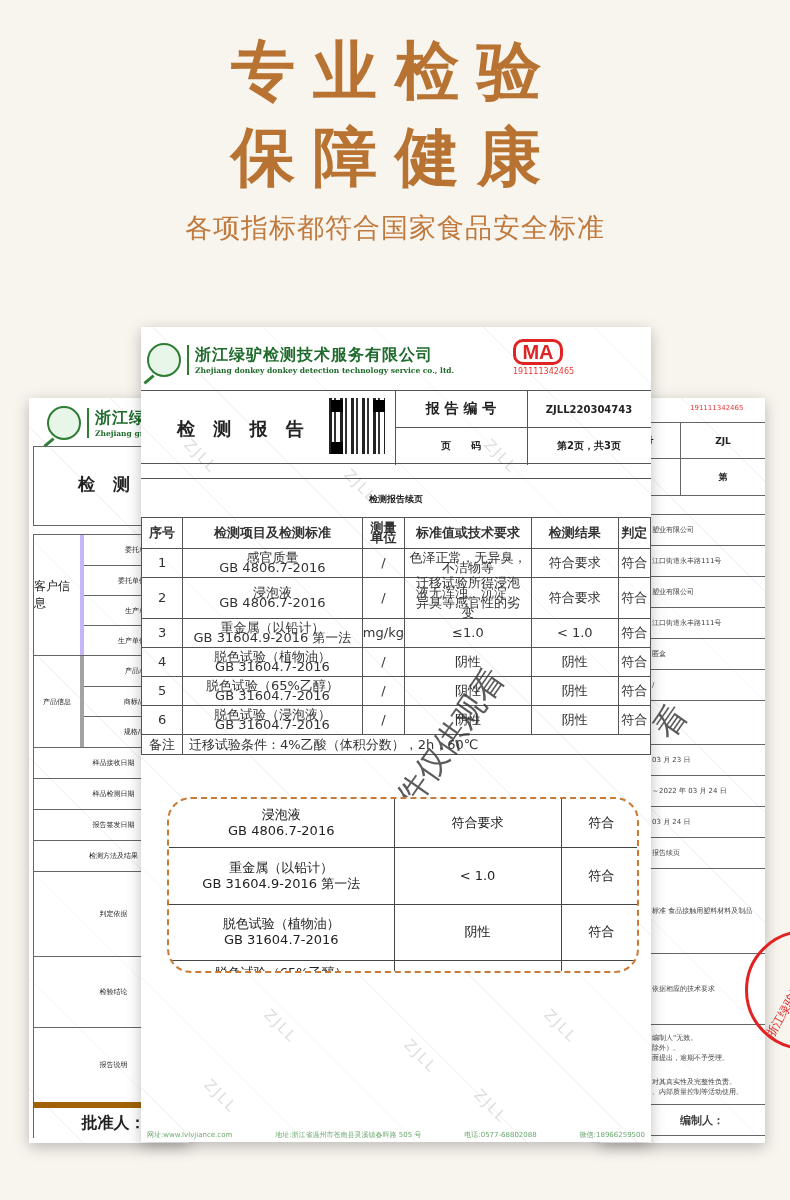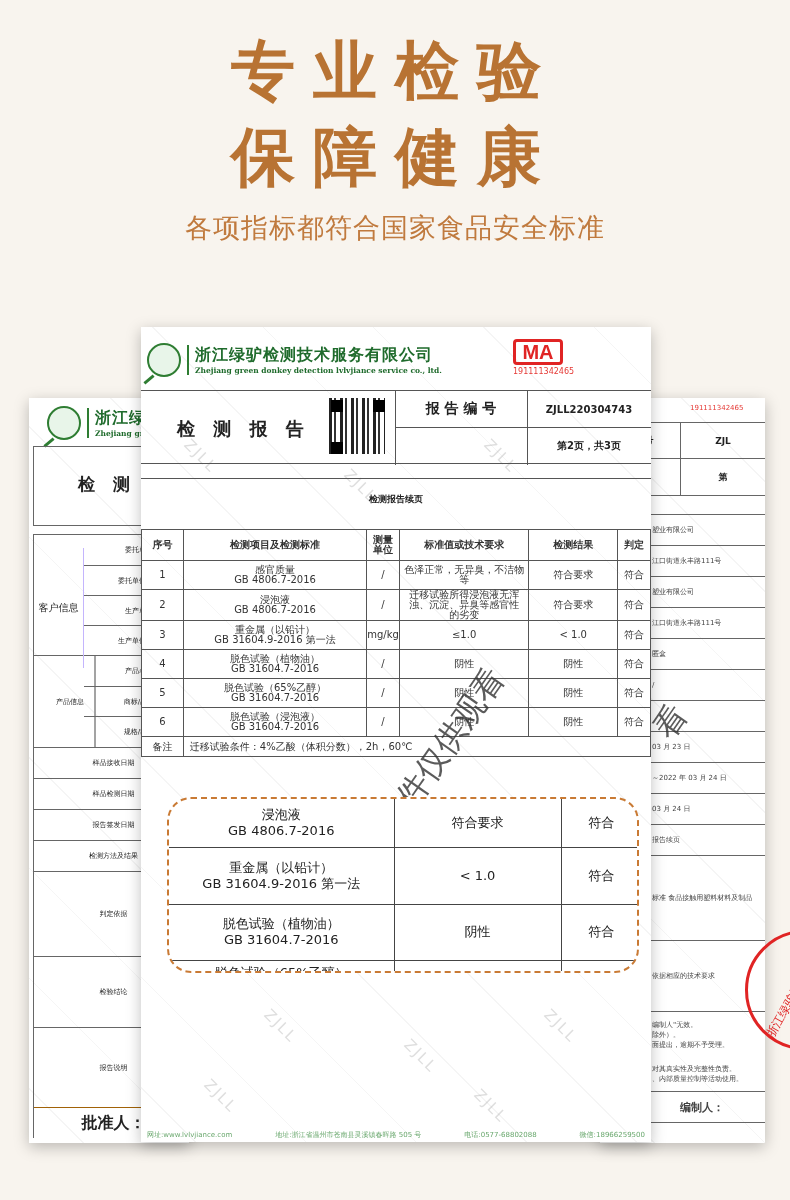--- a/index.html
+++ b/index.html
@@ -53,21 +53,21 @@
     background: #2e7d32; transform: rotate(-40deg);
   }
   .logo-bar { width: 2px; height: 30px; background: #2e7d32; margin: 0 6px; }
   .logo-cn { color: #1f6b2c; font-family: "DejaVu Serif", serif; font-weight: bold; font-size: 16px; letter-spacing: 1px; }
   .logo-en { color: #1f6b2c; font-family: "DejaVu Serif", serif; font-size: 7.5px; font-weight: bold; }
 
   .cma {
     position: absolute; left: 372px; top: 12px; text-align: center;
   }
   .cma-box {
-    width: 50px; height: 26px; border: 3px solid #e02424; border-radius: 4px;
+    width: 50px; height: 26px; border: 3px solid #e02424; border-radius: 10px;
     color: #e02424; font-weight: bold; font-size: 20px; line-height: 20px; text-align: center;
     font-family: "Liberation Sans", sans-serif;
   }
   .cma-num { color: #e53935; font-size: 8px; margin-top: 2px; }
 
   table.grid { border-collapse: collapse; position: absolute; }
   table.grid td { border: 1px solid #555; text-align: center; vertical-align: middle; }
   .title-cell { font-size: 18px; letter-spacing: 6px; font-weight: bold; text-align: center; }
   .qr {
     width: 58px; height: 58px; margin: 0 auto;
@@ -76,21 +76,21 @@
       linear-gradient(#000 0 0) 44px 2px/12px 12px no-repeat,
       linear-gradient(#000 0 0) 2px 44px/12px 12px no-repeat,
       repeating-linear-gradient(90deg, #222 0 3px, #fff 3px 5px, #333 5px 7px, #fff 7px 11px),
       repeating-linear-gradient(0deg, rgba(255,255,255,0.7) 0 2px, rgba(0,0,0,0) 2px 5px);
     background-blend-mode: normal;
     border: 1px solid #fff;
   }
 
   .sec-title { position: absolute; left: 0; width: 510px; text-align: center; font-size: 9px; font-weight: bold; }
 
-  .detail-table { font-size: 10px; color: #333; margin-top: 12px; }
+  .detail-table { font-size: 13px; color: #333; }
   .detail-table td { border: 1px solid #777; line-height: 10px; }
   .detail-table .hdr td { font-weight: bold; }
 
   .zoom-box {
     position: absolute; left: 167px; top: 797px; width: 472px; height: 176px;
     border: 2px dashed #c97a34; border-radius: 24px; background: #fff; z-index: 10; overflow: hidden;
   }
   .zoom-table { position: absolute; left: 0; top: 0; border-collapse: collapse; }
   .zoom-table td { border: 1px solid #444; text-align: center; font-size: 13px; color: #222; line-height: 16px; }
 
@@ -130,40 +130,40 @@
     <div>
       <div class="logo-cn">浙江绿</div>
       <div class="logo-en">Zhejiang gre</div>
     </div>
   </div>
   <div style="position:absolute; left:4px; top:48px; width:160px; height:80px; border:1px solid #666;">
     <div class="title-cell" style="position:absolute; left:44px; top:26px; font-size:17px;">检 测 抈</div>
   </div>
 
   <div style="position:absolute; left:4px; top:136px; width:160px; height:122px; border:1px solid #666;">
-    <div style="position:absolute; left:0; top:13px; width:50px; height:120px; border-right:1px solid #c4b5fd; font-size:10px; display:flex; align-items:center; justify-content:center;">客户信息</div>
+    <div style="position:absolute; left:0; top:0; width:50px; height:120px; border-right:4px solid #c4b5fd; font-size:12px; display:flex; align-items:center; justify-content:center;">客户信息</div>
     <div style="position:absolute; left:50px; top:0; width:110px; height:30px; font-size:7px; display:flex; align-items:center; justify-content:center;">委托单位</div>
     <div style="position:absolute; left:50px; top:30px; width:110px; height:30px; border-top:1px solid #666; font-size:7px; display:flex; align-items:center; justify-content:center;">委托单位地址</div>
     <div style="position:absolute; left:50px; top:60px; width:110px; height:30px; border-top:1px solid #666; font-size:7px; display:flex; align-items:center; justify-content:center;">生产单位</div>
     <div style="position:absolute; left:50px; top:90px; width:110px; height:30px; border-top:1px solid #666; font-size:7px; display:flex; align-items:center; justify-content:center;">生产单位地址</div>
   </div>
   <div style="position:absolute; left:4px; top:258px; width:160px; height:92px; border:1px solid #666; border-top:none;">
-    <div style="position:absolute; left:12px; top:0; width:50px; height:91px; border-right:2px solid #a3a3a3; font-size:7px; display:flex; align-items:center; justify-content:center;">产品信息</div>
+    <div style="position:absolute; left:0; top:0; width:50px; height:91px; border-right:4px solid #a3a3a3; font-size:7px; display:flex; align-items:center; justify-content:center;">产品信息</div>
     <div style="position:absolute; left:50px; top:0; width:110px; height:30px; font-size:7px; display:flex; align-items:center; justify-content:center;">产品名称</div>
     <div style="position:absolute; left:50px; top:30px; width:110px; height:30px; border-top:1px solid #666; font-size:7px; display:flex; align-items:center; justify-content:center;">商标/品牌</div>
     <div style="position:absolute; left:50px; top:60px; width:110px; height:31px; border-top:1px solid #666; font-size:7px; display:flex; align-items:center; justify-content:center;">规格/款号</div>
   </div>
   <div style="position:absolute; left:4px; top:350px; width:160px; border-left:1px solid #666;">
     <div style="height:31px; border-bottom:1px solid #666; font-size:7px; display:flex; align-items:center; justify-content:center;">样品接收日期</div>
     <div style="height:31px; border-bottom:1px solid #666; font-size:7px; display:flex; align-items:center; justify-content:center;">样品检测日期</div>
     <div style="height:31px; border-bottom:1px solid #666; font-size:7px; display:flex; align-items:center; justify-content:center;">报告签发日期</div>
     <div style="height:31px; border-bottom:1px solid #666; font-size:7px; display:flex; align-items:center; justify-content:center;">检测方法及结果</div>
     <div style="height:85px; border-bottom:1px solid #666; font-size:7px; display:flex; align-items:center; justify-content:center;">判定依据</div>
     <div style="height:71px; border-bottom:1px solid #666; font-size:7px; display:flex; align-items:center; justify-content:center;">检验结论</div>
-    <div style="height:80px; border-bottom:1px solid #a16207; font-size:7px; display:flex; align-items:center; justify-content:center;">报告说明</div>
+    <div style="height:80px; border-bottom:6px solid #a16207; font-size:7px; display:flex; align-items:center; justify-content:center;">报告说明</div>
     <div style="height:30px; font-size:16px; font-weight:bold; display:flex; align-items:center; justify-content:center;">批准人：</div>
   </div>
 </div>
 
 <div class="doc doc-right">
   <div class="watermark-bg"></div>
   <div style="position:absolute; left:90px; top:6px; color:#e53935; font-size:7px;">191111342465</div>
   <div style="position:absolute; left:0; top:24px; width:165px; height:74px; border-top:1px solid #666; border-bottom:1px solid #666;">
     <div style="position:absolute; left:0; top:0; width:80px; height:36px; border-bottom:1px solid #666; font-size:9px; font-weight:bold; display:flex; align-items:center; justify-content:center;">告编号</div>
     <div style="position:absolute; left:80px; top:0; width:85px; height:36px; border-left:1px solid #666; border-bottom:1px solid #666; font-size:9px; font-weight:bold; display:flex; align-items:center; justify-content:center;">ZJL</div>
@@ -171,21 +171,21 @@
     <div style="position:absolute; left:80px; top:36px; width:85px; height:36px; border-left:1px solid #666; font-size:9px; font-weight:bold; display:flex; align-items:center; justify-content:center;">第</div>
   </div>
   <div style="position:absolute; left:0; top:116px; width:165px; font-size:7px; color:#444;">
     <div style="height:31px; border-top:1px solid #666; padding-left:52px; display:flex; align-items:center;">塑业有限公司</div>
     <div style="height:31px; border-top:1px solid #666; padding-left:52px; display:flex; align-items:center;">江口街道永丰路111号</div>
     <div style="height:31px; border-top:1px solid #666; padding-left:52px; display:flex; align-items:center;">塑业有限公司</div>
     <div style="height:31px; border-top:1px solid #666; padding-left:52px; display:flex; align-items:center;">江口街道永丰路111号</div>
     <div style="height:31px; border-top:1px solid #666; padding-left:52px; display:flex; align-items:center;">匿盒</div>
     <div style="height:31px; border-top:1px solid #666; padding-left:52px; display:flex; align-items:center;">/</div>
     <div style="height:31px; border-top:1px solid #666; padding-left:52px; display:flex; align-items:center;"></div>
-    <div style="height:31px; border-top:1px solid #666; padding-left:52px; display:flex; align-items:center;">03 月 23 日</div>
+    <div style="height:31px; border-top:1px solid #666; padding-left:52px; display:flex; align-items:center;margin-top:13px;">03 月 23 日</div>
     <div style="height:31px; border-top:1px solid #666; padding-left:52px; display:flex; align-items:center;">～2022 年 03 月 24 日</div>
     <div style="height:31px; border-top:1px solid #666; padding-left:52px; display:flex; align-items:center;">03 月 24 日</div>
     <div style="height:31px; border-top:1px solid #666; padding-left:52px; display:flex; align-items:center;">报告续页</div>
     <div style="height:85px; border-top:1px solid #666; padding-left:52px; display:flex; align-items:center;">标准 食品接触用塑料材料及制品</div>
     <div style="height:71px; border-top:1px solid #666; padding-left:52px; display:flex; align-items:center;">依据相应的技术要求</div>
     <div style="height:80px; border-top:1px solid #666; padding-left:52px; padding-top:8px; line-height:10px;">
       <div>编制人"无效。</div>
       <div>除外）。</div>
       <div>面提出，逾期不予受理。</div>
       <div style="margin-top:14px;">对其真实性及完整性负责。</div>
@@ -208,36 +208,37 @@
   <div class="wm" style="left:260px; top:720px;">ZJLL</div>
   <div class="wm" style="left:400px; top:690px;">ZJLL</div>
   <div class="wm" style="left:60px; top:760px;">ZJLL</div>
   <div class="wm" style="left:330px; top:770px;">ZJLL</div>
 
   <div class="logo" style="left:6px; top:16px;">
     <div class="logo-mark"></div>
     <div class="logo-bar"></div>
     <div>
       <div class="logo-cn">浙江绿驴检测技术服务有限公司</div>
-      <div class="logo-en">Zhejiang green donkey detection lvlvjiance service co., ltd.</div>
+      <div class="logo-en">Zhejiang donkey donkey detection technology service co., ltd.</div>
     </div>
   </div>
   <div class="cma">
     <div class="cma-box">MA</div>
     <div class="cma-num">191111342465</div>
   </div>
 
   <div style="position:absolute; left:0; top:63px; width:510px; height:74px; border-top:1px solid #555; border-bottom:1px solid #555;">
     <div class="title-cell" style="position:absolute; left:36px; top:26px;">检 测 报 告</div>
     <div class="qr" style="position:absolute; left:187px; top:6px;"></div>
     <div style="position:absolute; left:254px; top:0; width:1px; height:74px; background:#555;"></div>
     <div style="position:absolute; left:386px; top:0; width:1px; height:74px; background:#555;"></div>
     <div style="position:absolute; left:254px; top:36px; width:256px; height:1px; background:#555;"></div>
     <div style="position:absolute; left:254px; top:0; width:132px; height:36px; font-size:14px; font-weight:bold; display:flex; align-items:center; justify-content:center;">报 告 编 号</div>
     <div style="position:absolute; left:386px; top:0; width:124px; height:36px; font-size:10px; font-weight:bold; display:flex; align-items:center; justify-content:center;">ZJLL220304743</div>
+    <div style="position:absolute; left:254px; top:36px; width:132px; height:38px; font-size:10px; font-weight:bold; display:flex; align-items:center; justify-content:center; white-space:pre;">页　　码</div>
     <div style="position:absolute; left:386px; top:36px; width:124px; height:38px; font-size:10px; font-weight:bold; display:flex; align-items:center; justify-content:center;">第2页，共3页</div>
   </div>
   <div style="position:absolute; left:0; top:151px; width:510px; height:1px; background:#555;"></div>
 
   <div class="sec-title" style="top:166px;">检测报告续页</div>
 
   <table class="grid detail-table" style="left:0; top:190px; width:510px;">
     <colgroup>
       <col style="width:42px">
         <col style="width:184px">

